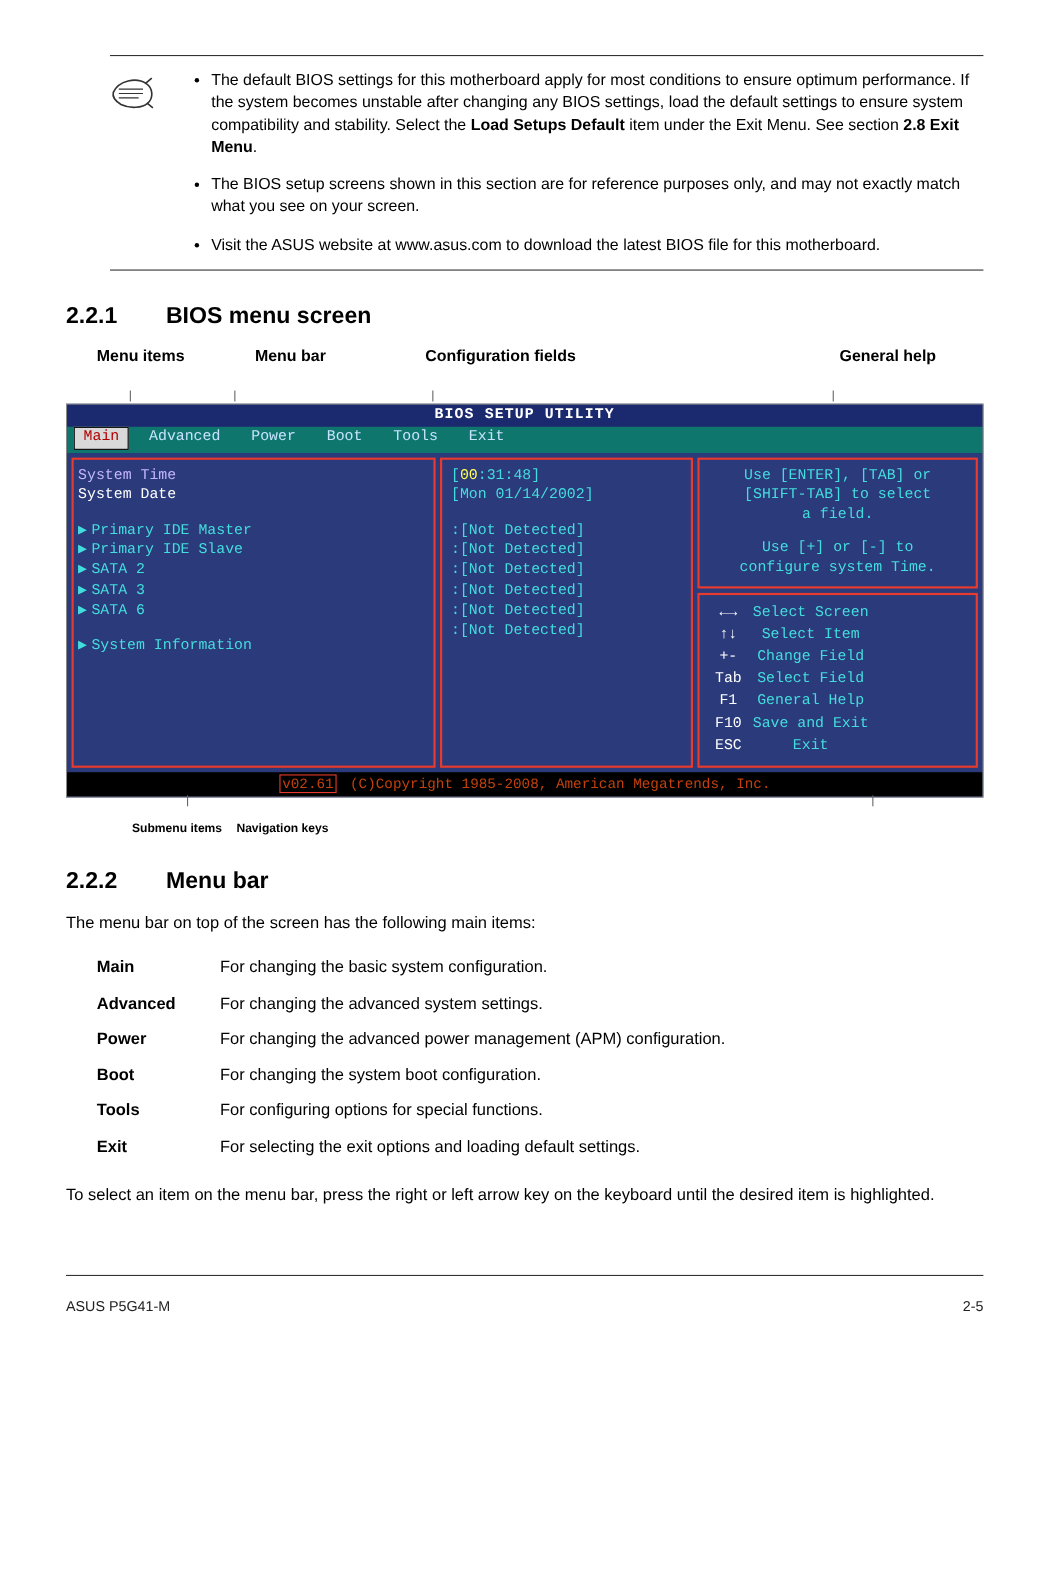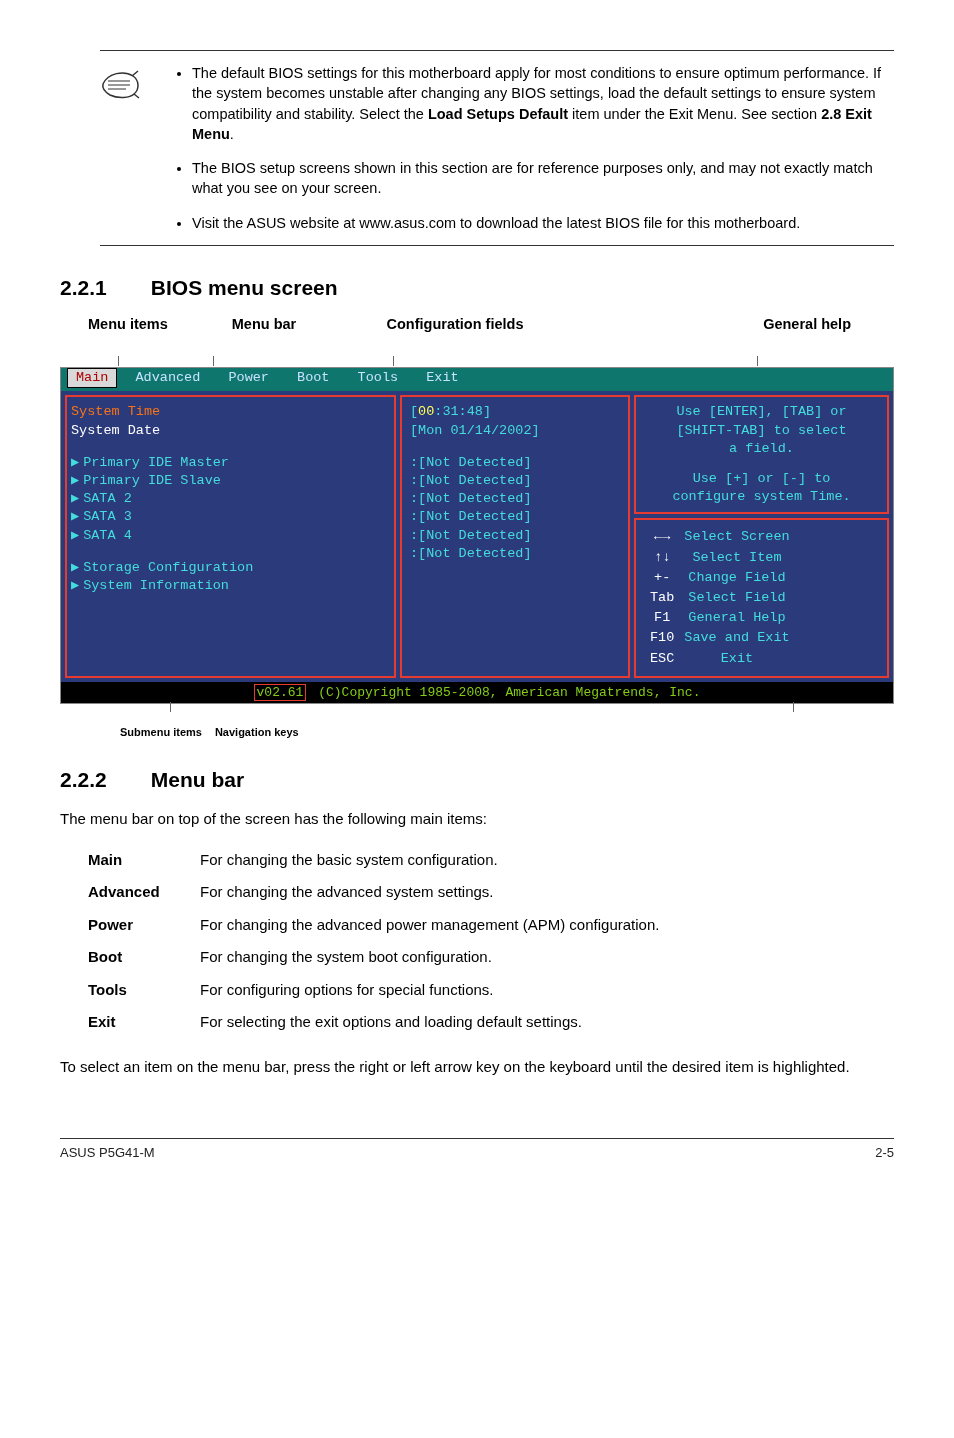--- a/index.html
+++ b/index.html
@@ -104,29 +104,29 @@
     flex-direction: column;
     gap: 4px;
   }
   .bios-right-box {
     border: 2px solid #e63b2e;
     padding: 6px 8px;
     color: #cfe3ff;
     text-align: center;
   }
   .bios-right-box .cyan { color: #4dd; }
-  .sysrow .gray { color: #f97316; }
+  .sysrow .gray { color: #c4b5fd; }
   .sysrow .white { color: #fff; }
   .submenu-arrow { color: #4dd; margin-right: 4px; }
   .cyan-text { color: #4dd; }
   .yellow-text { color: #ff5; }
   .white-text { color: #fff; }
   .bios-footer {
     background: #000;
-    color: #84cc16;
+    color: #c2410c;
     font-family: "Courier New", monospace;
     font-size: 13px;
     padding: 2px 6px;
     text-align: center;
   }
   .bios-footer .ver { border: 1px solid #e63b2e; padding: 0 2px; margin-right:4px;}
   .nav-key-row td { padding: 0 4px; vertical-align: top; }
 
   .bottom-labels {
     display: flex;
@@ -147,21 +147,21 @@
   
   .menubar-desc { font-size: 15px; line-height: 1.5; }
   .menubar-desc p { margin: 6px 0 12px 0; }
   .menubar-table { margin-left: 18px; }
   .menubar-table td { vertical-align: top; padding: 4px 8px; }
   .menubar-table td.key { font-weight: bold; width: 110px; }
 
   .footer {
     border-top: 1px solid #333;
     margin-top: 60px;
-    padding-top: 6px;
+    padding-top: 20px;
     display: flex;
     justify-content: space-between;
     font-size: 13px;
     color: #222;
   }
 </style>
 </head>
 <body>
 
 <div class="page">
@@ -199,40 +199,40 @@
     <div style="width:260px; text-align:right;">General help</div>
   </div>
   <div class="label-ticks">
     <div style="width:60px;"><span class="tick"></span></div>
     <div style="width:130px;"><span class="tick"></span></div>
     <div style="width:230px;"><span class="tick"></span></div>
     <div style="width:300px; text-align:right; padding-right:50px;"><span class="tick"></span></div>
   </div>
 
   <div class="bios-wrap">
+    <div class="bios-titlebar">BIOS SETUP UTILITY</div>
     <div class="bios-menubar">
       <span class="active">Main</span>
       <span>Advanced</span>
       <span>Power</span>
       <span>Boot</span>
       <span>Tools</span>
       <span>Exit</span>
     </div>
     <div class="bios-body">
       <div class="bios-left">
         <div class="sysrow"><span class="gray">System Time</span></div>
         <div class="sysrow"><span class="white">System Date</span></div>
         <div style="height:14px;"></div>
         <div><span class="submenu-arrow">▶</span><span class="cyan-text">Primary IDE Master</span></div>
         <div><span class="submenu-arrow">▶</span><span class="cyan-text">Primary IDE Slave</span></div>
         <div><span class="submenu-arrow">▶</span><span class="cyan-text">SATA 2</span></div>
         <div><span class="submenu-arrow">▶</span><span class="cyan-text">SATA 3</span></div>
-        <div><span class="submenu-arrow">▶</span><span class="cyan-text">SATA 4</span></div>
+        <div><span class="submenu-arrow">▶</span><span class="cyan-text">SATA 6</span></div>
         <div style="height:14px;"></div>
-        <div><span class="submenu-arrow">▶</span><span class="cyan-text">Storage Configuration</span></div>
         <div><span class="submenu-arrow">▶</span><span class="cyan-text">System Information</span></div>
         <div style="height:28px;"></div>
       </div>
       <div class="bios-mid">
         <div><span class="cyan-text">[</span><span class="yellow-text">00</span><span class="cyan-text">:31:48]</span></div>
         <div class="cyan-text">[Mon 01/14/2002]</div>
         <div style="height:14px;"></div>
         <div class="cyan-text">:[Not Detected]</div>
         <div class="cyan-text">:[Not Detected]</div>
         <div class="cyan-text">:[Not Detected]</div>

